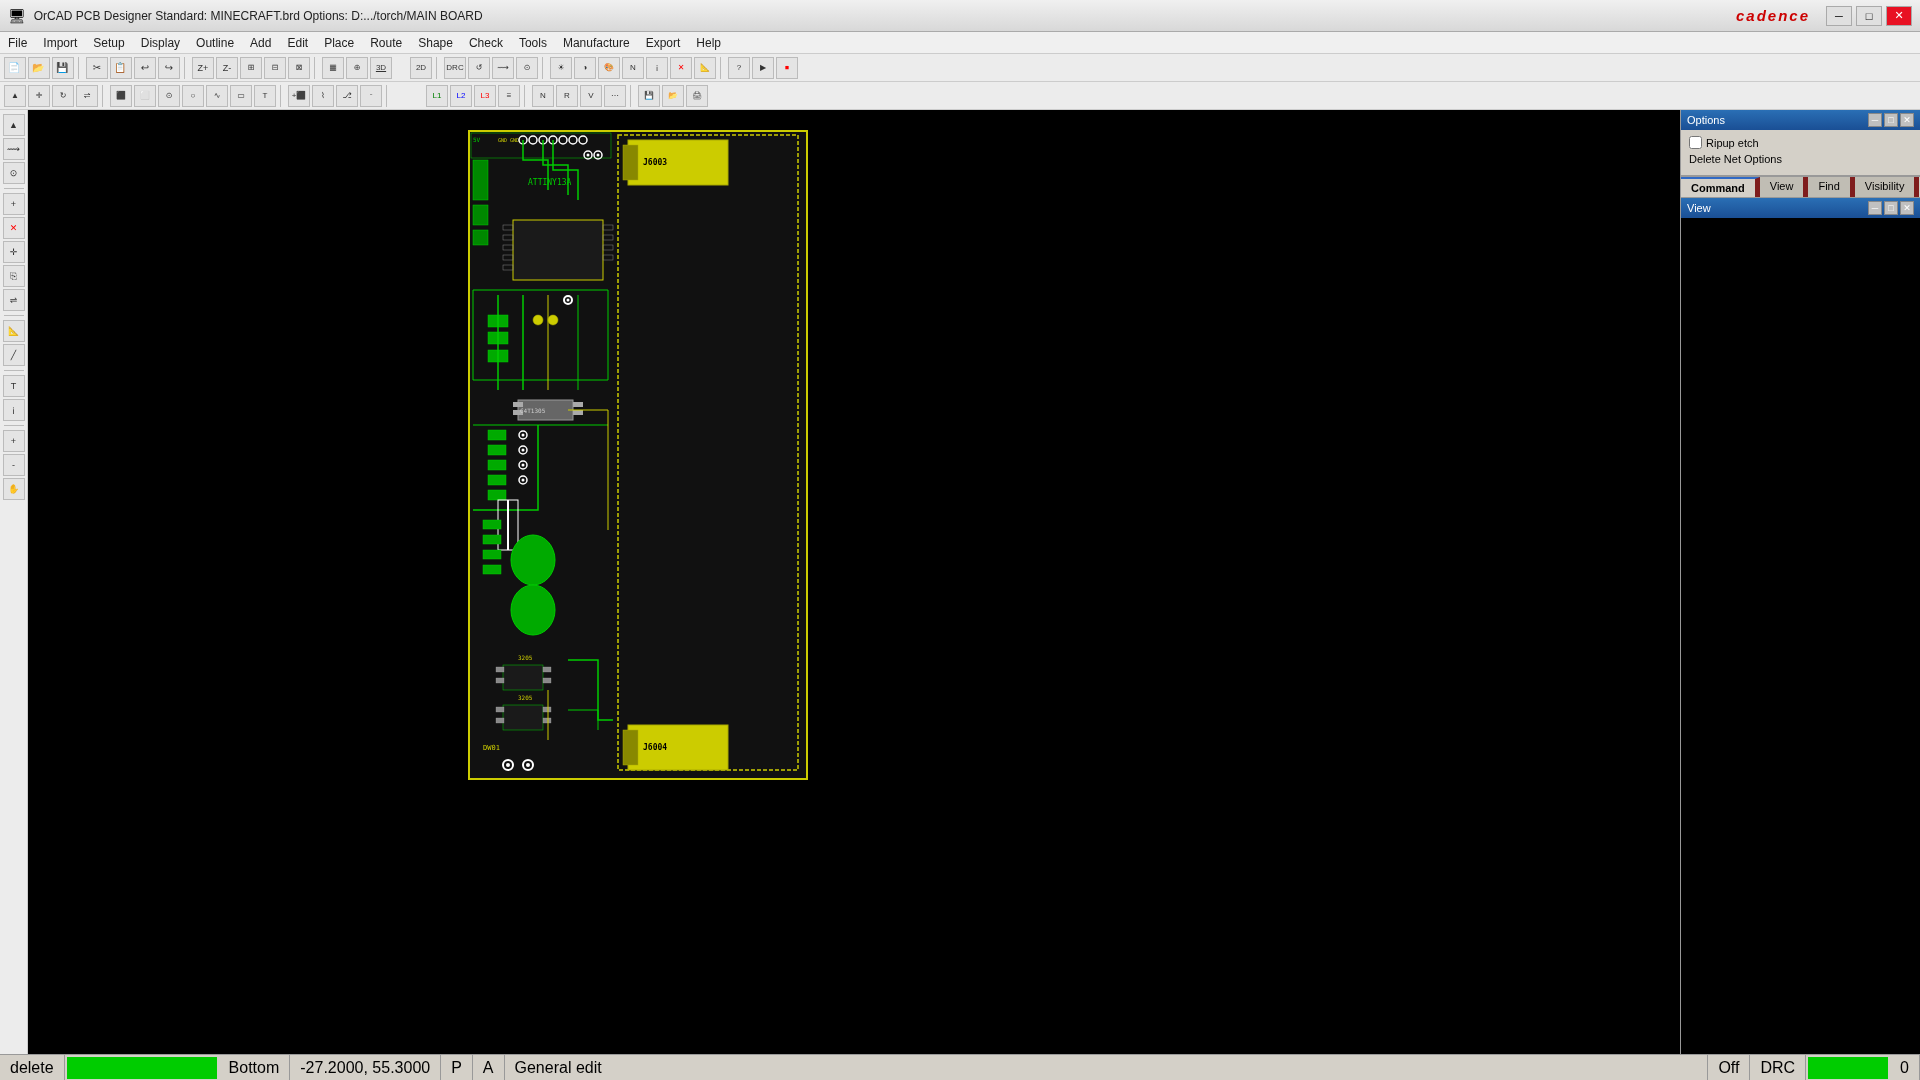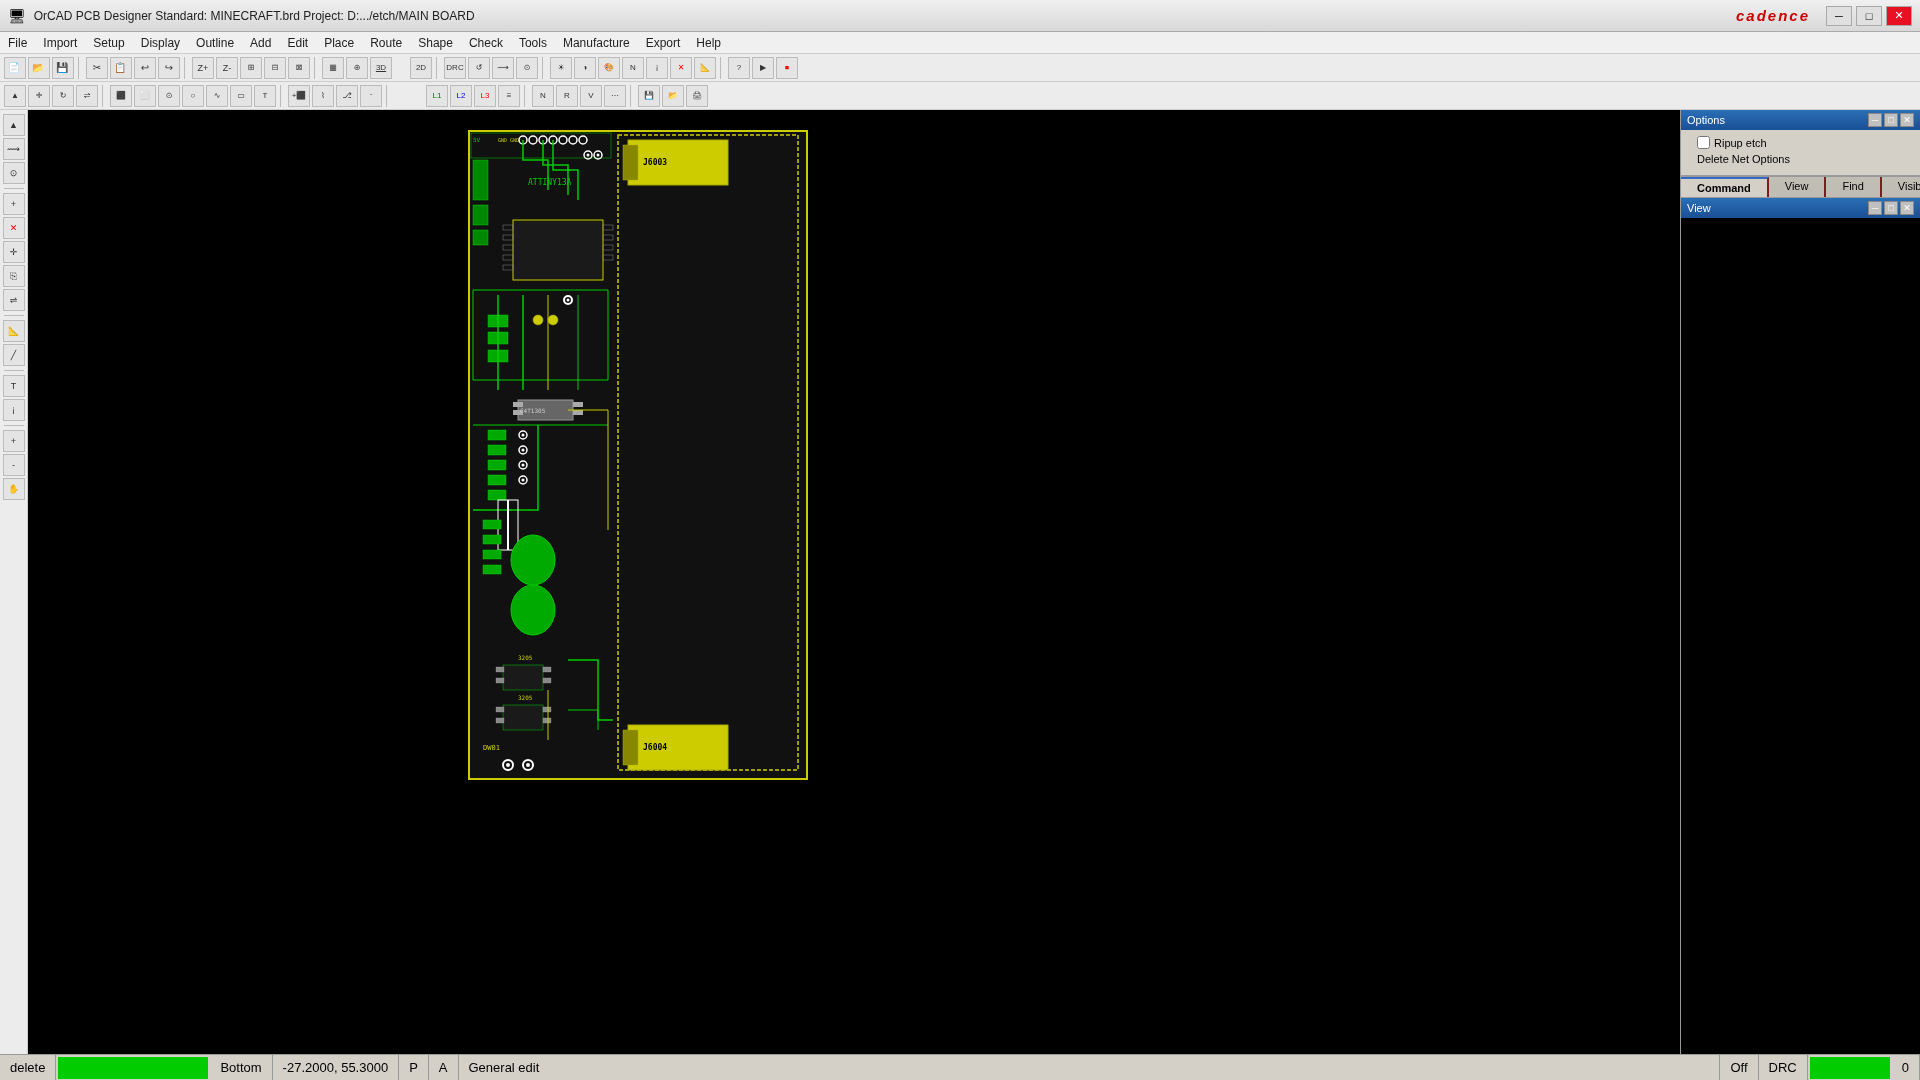--- a/index.html
+++ b/index.html
@@ -120,38 +120,38 @@
       height: 20px;
       background: linear-gradient(to bottom, #2a6fb5, #1a4f95);
       color: #fff;
       font-size: 11px;
       display: flex; align-items: center; justify-content: space-between;
       padding: 0 6px;
     }
     .panel-controls { display: flex; gap: 2px; }
     .panel-btn { width: 14px; height: 14px; background: #c0c0c0; border: 1px solid #888; font-size: 9px; display: flex; align-items: center; justify-content: center; cursor:pointer; }
 
-    .options-content { padding: 6px 16px; }
+    .options-content { padding: 6px 8px; }
     .checkbox-row { display: flex; align-items: center; gap: 4px; font-size: 11px; margin-bottom: 4px; }
     .checkbox-row input[type=checkbox] { width: 13px; height: 13px; }
     .section-label { font-size: 11px; font-weight: normal; margin-bottom: 4px; }
     .sub-section { margin-left: 8px; }
 
     
     #tabs-row {
       display: flex;
       background: #d4d0c8;
       border-bottom: 1px solid #999;
     }
     .tab-btn {
-      padding: 3px 16px;
+      padding: 3px 10px;
       font-size: 11px;
       cursor: pointer;
       background: #c0bdb4;
-      border-right: 2px solid #7f1d1d;
+      border-right: 5px solid #7f1d1d;
       border-bottom: none;
     }
     .tab-btn.active {
       background: #d4d0c8;
       border-top: 2px solid #316ac5;
       font-weight: bold;
     }
 
     
     #view-panel {
@@ -172,21 +172,21 @@
       background: #000;
     }
 
     
     #status-bar {
       height: 26px;
       background: #d4d0c8;
       border-top: 1px solid #999;
       display: flex;
       align-items: center;
-      font-size: 13px;
+      font-size: 16px;
     }
     .status-segment {
       padding: 0 10px;
       height: 100%;
       display: flex; align-items: center;
       border-right: 1px solid #999;
     }
     .status-green {
       background: #00cc00;
       width: 150px;
@@ -204,21 +204,21 @@
     #pcb-svg {
       width: 100%; height: 100%;
     }
   </style>
 </head>
 <body>
 
 <div id="title-bar">
   <div style="display:flex; align-items:center; gap:8px;">
     <span style="font-size:14px;">🖥</span>
-    <span id="title-text" style="font-size:12px;color:#222;">OrCAD PCB Designer Standard: MINECRAFT.brd  Project: D:.../etch/MAIN BOARD</span>
+    <span id="title-text" style="font-size:12px;color:#222;">OrCAD PCB Designer Standard: MINECRAFT.brd  Options: D:.../torch/MAIN BOARD</span>
   </div>
   <div style="display:flex; align-items:center; gap:16px;">
     <span id="cadence-logo" style="font-size:15px;font-style:italic;color:#cc0000;font-weight:bold;letter-spacing:2px;">cadence</span>
     <div id="title-bar-controls">
       <div class="title-btn">─</div>
       <div class="title-btn">□</div>
       <div class="title-btn close">✕</div>
     </div>
   </div>
 </div>

